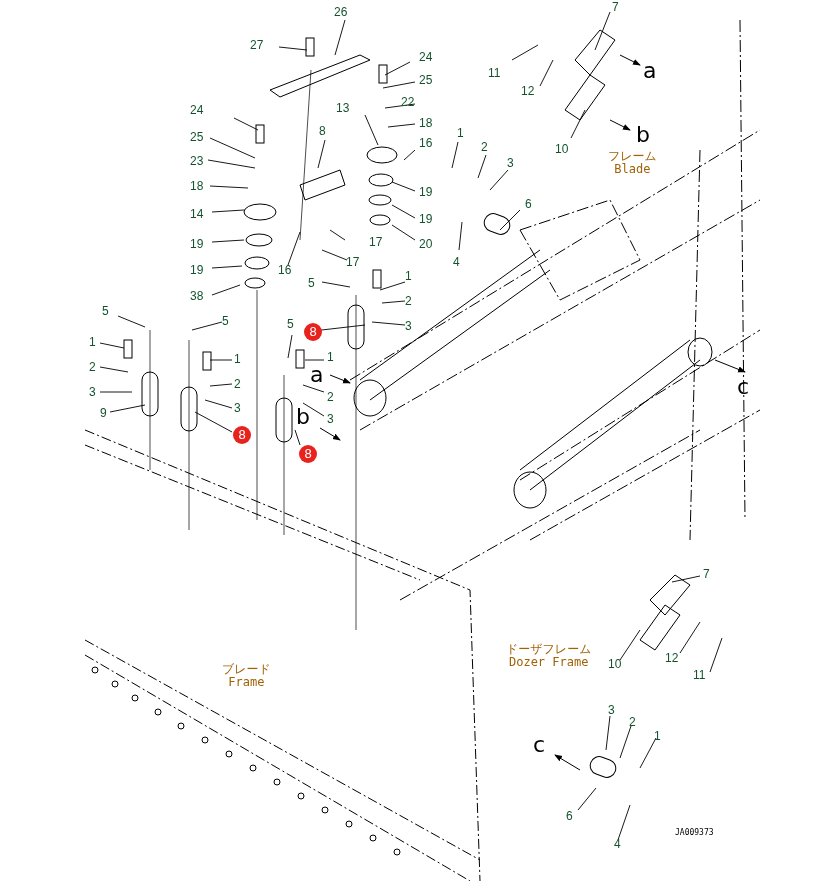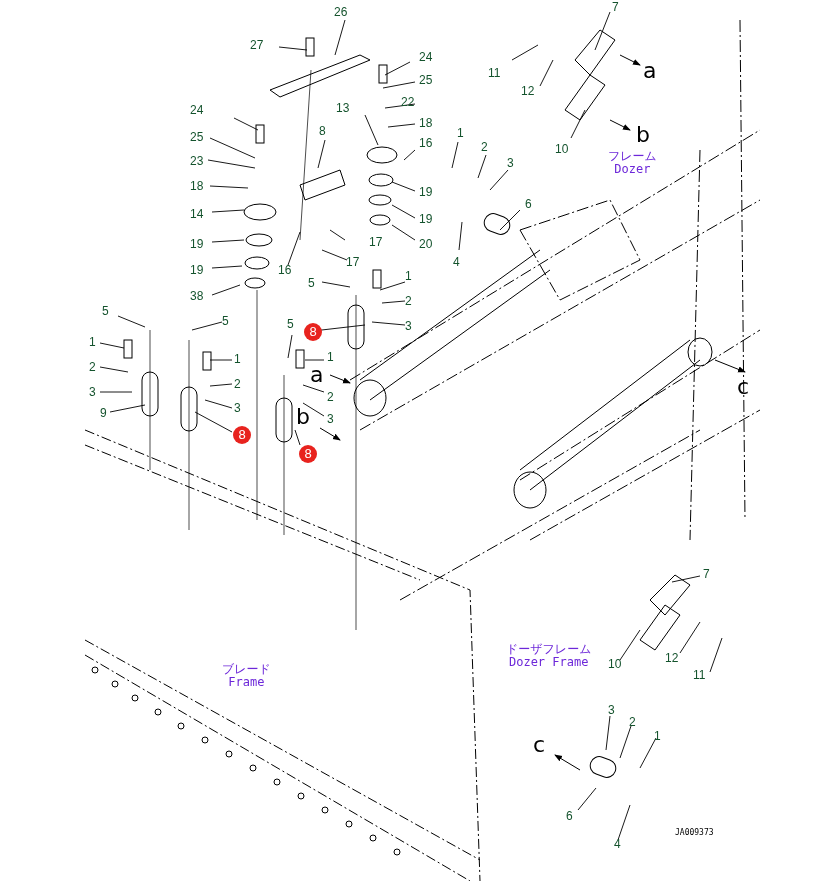--- a/index.html
+++ b/index.html
@@ -1,21 +1,21 @@
 <!DOCTYPE html>
 <html><head>
 <meta charset="utf-8">
 <style>
   html,body{margin:0;padding:0;background:#fff;}
   #stage{position:relative;width:833px;height:881px;overflow:hidden;background:#fff;font-family:"Liberation Sans",sans-serif;}
   svg#art{position:absolute;left:0;top:0;}
   .callout{position:absolute;color:#14532d;font-size:12px;line-height:15px;font-family:"Liberation Sans",sans-serif;white-space:nowrap;}
   .badge{position:absolute;width:18px;height:18px;border-radius:50%;background:#e8231e;color:#fff;font-size:13px;line-height:18px;text-align:center;font-family:"Liberation Sans",sans-serif;}
   .ref{position:absolute;color:#000;font-size:22px;line-height:22px;font-family:"DejaVu Sans",sans-serif;}
-  .caption{position:absolute;color:#6d28d9;font-size:12px;line-height:13px;text-align:center;font-family:"DejaVu Sans Mono",monospace;white-space:nowrap;}
+  .caption{position:absolute;color:#a16207;font-size:12px;line-height:13px;text-align:center;font-family:"DejaVu Sans Mono",monospace;white-space:nowrap;}
   .docid{position:absolute;color:#000;font-size:8px;font-family:"DejaVu Sans Mono",monospace;}
 </style>
 </head>
 <body>
 
 <div id="stage">
 
 <svg id="art" width="833" height="881" viewBox="0 0 833 881">
   <defs>
     <marker id="arr" markerWidth="8" markerHeight="8" refX="7" refY="4" orient="auto">
@@ -255,21 +255,21 @@
 
 <span class="ref" style="left:643px;top:60px">a</span>
 <span class="ref" style="left:636px;top:124px">b</span>
 <span class="ref" style="left:310px;top:364px">a</span>
 <span class="ref" style="left:296px;top:406px">b</span>
 <span class="ref" style="left:737px;top:376px">c</span>
 <span class="ref" style="left:533px;top:734px">c</span>
 
 <div class="caption" style="left:608px;top:150px">
   <div>フレーム</div>
-  <div>Dozer</div>
+  <div>Blade</div>
 </div>
 <div class="caption" style="left:506px;top:643px">
   <div>ドーザフレーム</div>
   <div>Dozer Frame</div>
 </div>
 <div class="caption" style="left:222px;top:663px">
   <div>ブレード</div>
   <div>Frame</div>
 </div>
 

